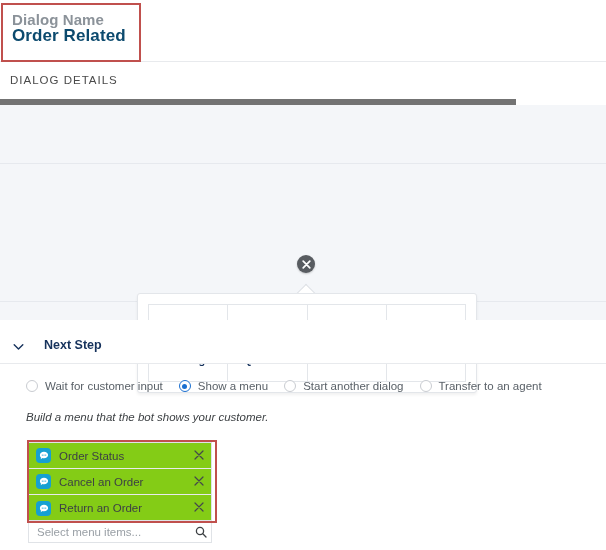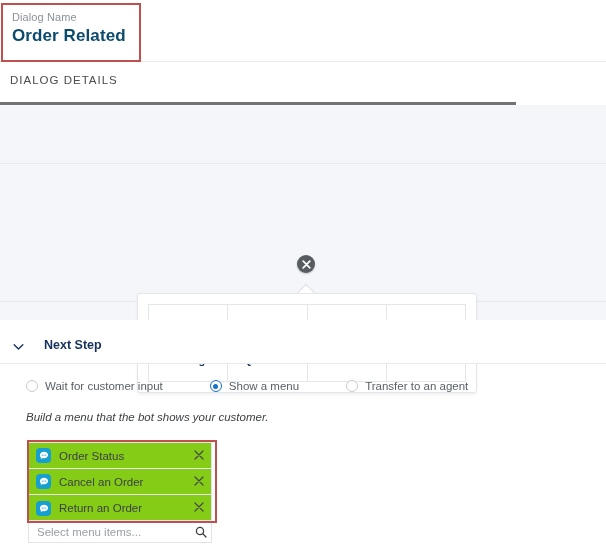--- a/index.html
+++ b/index.html
@@ -13,37 +13,37 @@
   .app{position:relative;width:606px;height:550px;background:#ffffff;}
 
   
   .header{
     position:absolute;left:0;top:0;width:606px;height:62px;
     background:#ffffff;border-bottom:1px solid #e8eaed;
     box-sizing:border-box;
   }
   .dialog-name-label{
     position:absolute;left:12px;top:11px;
-    font-size:11px;color:#8b9299;letter-spacing:.1px;
+    font-size:15px;color:#8b9299;letter-spacing:.1px;font-weight:bold;
   }
   .dialog-name-value{
     position:absolute;left:12px;top:26px;
     font-size:17px;font-weight:bold;color:#0c4a6e;letter-spacing:.1px;
   }
   .red-box{
     position:absolute;border:2px solid #c0504d;pointer-events:none;
     background:transparent;
   }
   #red-box-header{left:1px;top:3px;width:136px;height:55px;}
   #red-box-menu{left:27px;top:440px;width:186px;height:79px;}
 
   
   .tabbar{
     position:absolute;left:0;top:62px;width:516px;height:43px;
-    background:#ffffff;border-bottom:3px solid #737373;box-sizing:border-box;
+    background:#ffffff;border-bottom:6px solid #737373;box-sizing:border-box;
   }
   .tab{
     position:absolute;left:10px;top:12px;
     font-size:11.5px;letter-spacing:1px;color:#4a4a4a;
     padding-bottom:12px;
   }
   .tab-underline{
     position:absolute;left:0;top:40px;width:114px;height:3px;background:#1b7fa8;
   }
 
@@ -98,21 +98,21 @@
     position:absolute;left:0;top:320px;width:606px;height:44px;background:#ffffff;
     border-bottom:1px solid #e8eaed;box-sizing:border-box;
   }
   .chev{position:absolute;left:13px;top:17px;}
   .nextstep-title{
     position:absolute;left:26px;top:338px;font-size:12.5px;font-weight:bold;color:#16325c;padding-left:18px;
   }
 
   .radio-row{
     position:absolute;left:0;top:372px;width:606px;height:28px;
-    display:flex;gap:31px;
+    display:flex;
   }
   .radio-opt{display:flex;align-items:center;cursor:pointer;}
   .rdot{
     width:12px;height:12px;border-radius:50%;border:1.5px solid #c9ccd1;
     background:#fff;box-sizing:border-box;flex:none;
   }
   .rdot.on{border-color:#1a6fd0;position:relative;}
   .rdot.on::after{
     content:"";position:absolute;left:2.5px;top:2.5px;width:5px;height:5px;
     border-radius:50%;background:#1a6fd0;
@@ -247,20 +247,24 @@
     <div class="radio-opt" style="margin-left:26px">
       <span class="rdot"></span>
       <span class="rlabel">Wait for customer input</span>
     </div>
     <div class="radio-opt" style="margin-left:16px">
       <span class="rdot on"></span>
       <span class="rlabel">Show a menu</span>
     </div>
     <div class="radio-opt" style="margin-left:16px">
       <span class="rdot"></span>
+      <span class="rlabel">Start another dialog</span>
+    </div>
+    <div class="radio-opt" style="margin-left:16px">
+      <span class="rdot"></span>
       <span class="rlabel">Transfer to an agent</span>
     </div>
   </div>
 
   <div class="hint">Build a menu that the bot shows your customer.</div>
 
   <div class="menu-list">
 
     <div class="menu-item">
       <span class="mi-icon">

